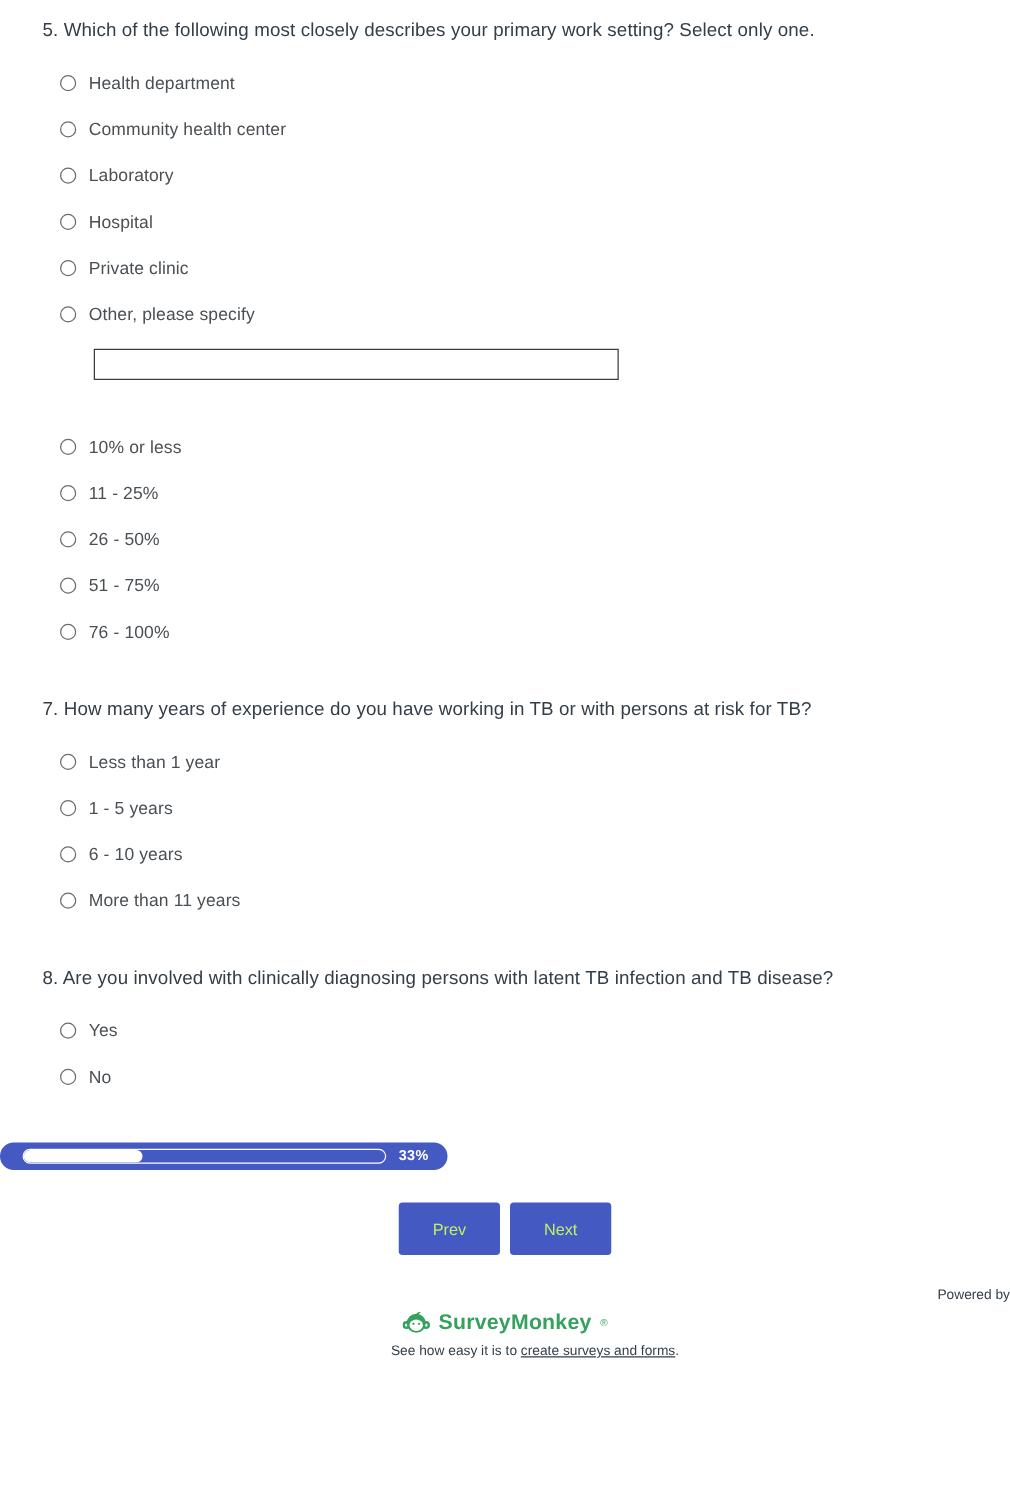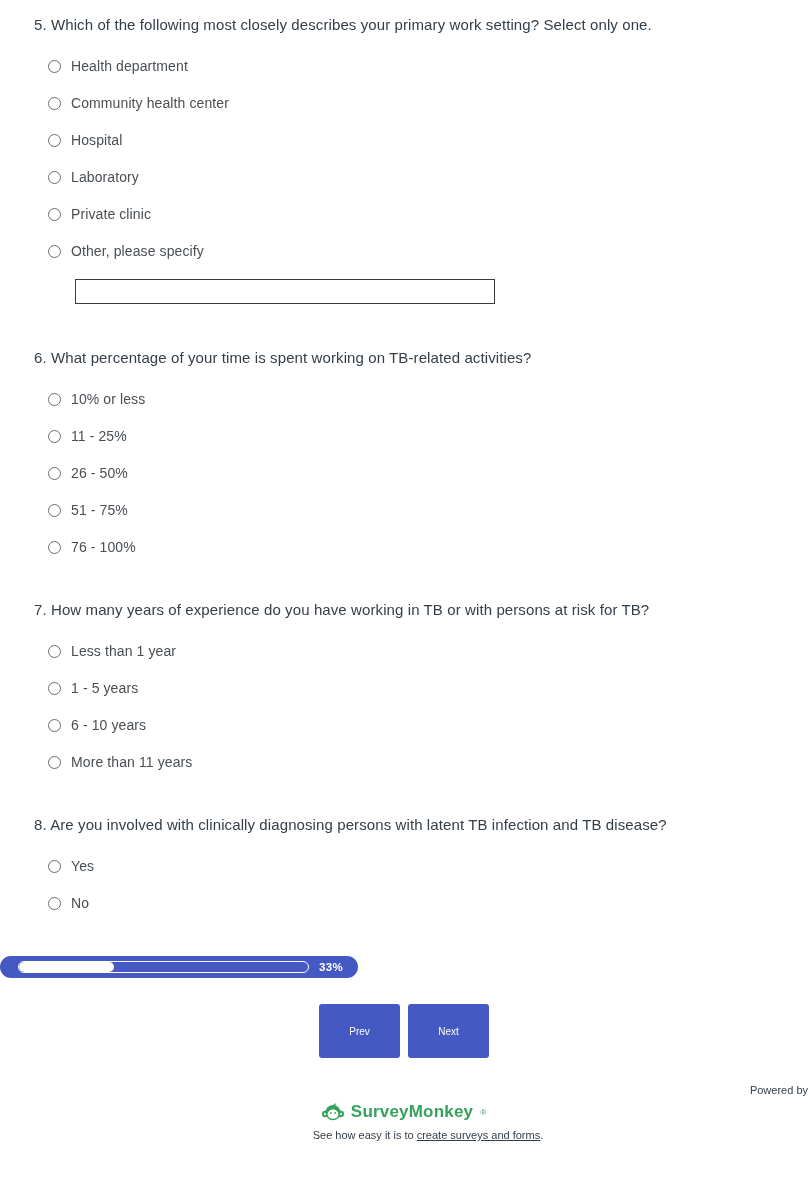--- a/index.html
+++ b/index.html
@@ -92,27 +92,27 @@
     letter-spacing:.3px;
   }
   
   .nav-row{
     display:flex;
     justify-content:center;
     gap:8px;
     margin-top:26px;
   }
   .nav-btn{
-    width:81px;height:54px;
+    width:81px;height:42px;
     background:var(--accent-blue);
-    color:#ffffff;
+    color:#bef264;
     border:none;
     border-radius:3px;
     font-family:"Liberation Sans",sans-serif;
-    font-size:10px;
+    font-size:13px;
     cursor:pointer;
   }
   
   .footer{margin-top:26px;text-align:center;padding-bottom:40px;}
   .powered-by{font-size:11px;color:var(--text-dark);text-align:right;}
   .brand-row{
     margin-top:6px;
     display:flex;
     align-items:center;
     justify-content:center;
@@ -149,40 +149,39 @@
           <div class="option">
             <span class="radio"></span>
             <span class="opt-label">Health department</span>
           </div>
           <div class="option">
             <span class="radio"></span>
             <span class="opt-label">Community health center</span>
           </div>
           <div class="option">
             <span class="radio"></span>
+            <span class="opt-label">Laboratory</span>
+          </div>
+          <div class="option">
+            <span class="radio"></span>
             <span class="opt-label">Hospital</span>
           </div>
           <div class="option">
             <span class="radio"></span>
-            <span class="opt-label">Laboratory</span>
-          </div>
-          <div class="option">
-            <span class="radio"></span>
             <span class="opt-label">Private clinic</span>
           </div>
           <div class="option">
             <span class="radio"></span>
             <span class="opt-label">Other, please specify</span>
           </div>
           <input type="text" class="other-input" style="">
         </div>
     </div>
 
     <div class="question">
-      <div class="q-title">6. What percentage of your time is spent working on TB-related activities?</div>
       <div class="options">
           <div class="option">
             <span class="radio"></span>
             <span class="opt-label">10% or less</span>
           </div>
           <div class="option">
             <span class="radio"></span>
             <span class="opt-label">11 - 25%</span>
           </div>
           <div class="option">

